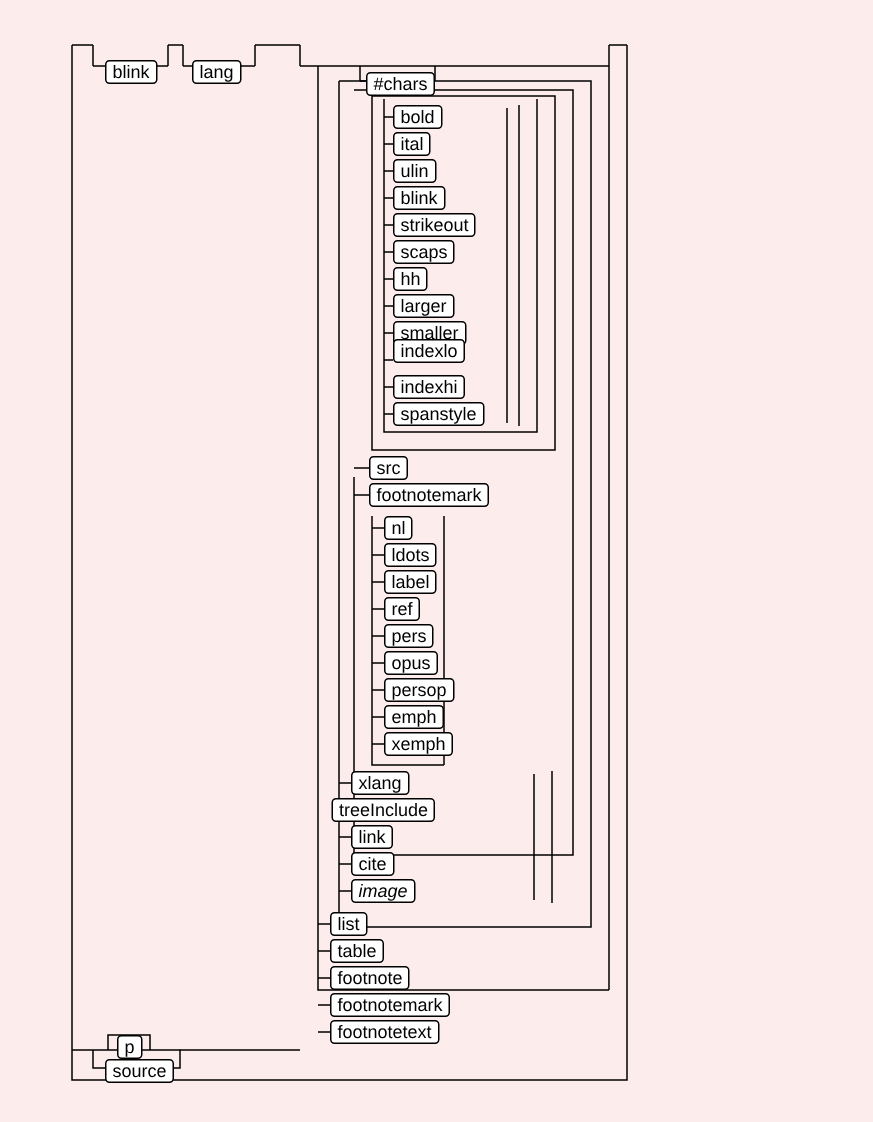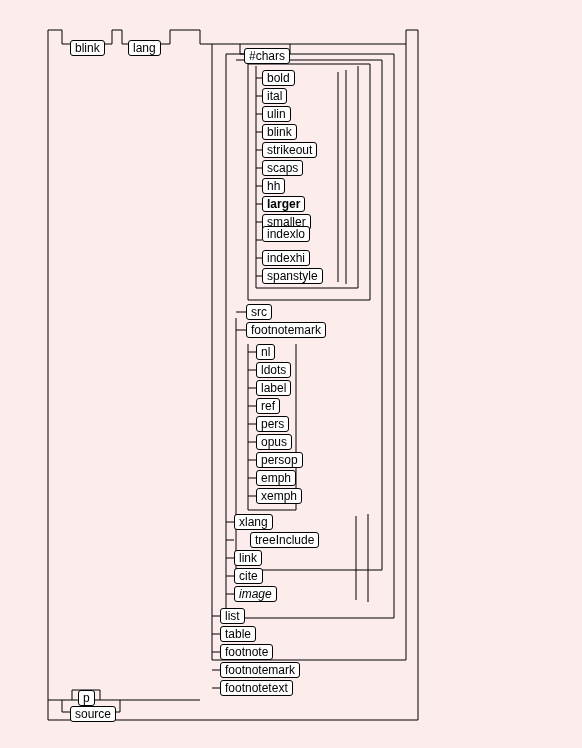--- a/index.html
+++ b/index.html
@@ -107,41 +107,41 @@
 <div class="node-label" style="left:128px; top:40px;">lang</div>
 <div class="node-label" style="left:244px; top:48px;">#chars</div>
 
 <div class="node-label" style="left:262px; top:70px;">bold</div>
 <div class="node-label" style="left:262px; top:88px;">ital</div>
 <div class="node-label" style="left:262px; top:106px;">ulin</div>
 <div class="node-label" style="left:262px; top:124px;">blink</div>
 <div class="node-label" style="left:262px; top:142px;">strikeout</div>
 <div class="node-label" style="left:262px; top:160px;">scaps</div>
 <div class="node-label" style="left:262px; top:178px;">hh</div>
-<div class="node-label" style="left:262px; top:196px;font-weight:bold;">larger</div>
+<div class="node-label" style="left:262px; top:196px;">larger</div>
 <div class="node-label" style="left:262px; top:214px;">smaller</div>
 <div class="node-label" style="left:262px; top:226px;">indexlo</div>
 <div class="node-label" style="left:262px; top:250px;text-align:center;">indexhi</div>
 <div class="node-label" style="left:262px; top:268px;">spanstyle</div>
 
 <div class="node-label" style="left:246px; top:304px;">src</div>
 <div class="node-label" style="left:246px; top:322px;">footnotemark</div>
 
 <div class="node-label" style="left:256px; top:344px;">nl</div>
 <div class="node-label" style="left:256px; top:362px;">ldots</div>
 <div class="node-label" style="left:256px; top:380px;">label</div>
 <div class="node-label" style="left:256px; top:398px;">ref</div>
 <div class="node-label" style="left:256px; top:416px;">pers</div>
 <div class="node-label" style="left:256px; top:434px;">opus</div>
 <div class="node-label" style="left:256px; top:452px;">persop</div>
 <div class="node-label" style="left:256px; top:470px;">emph</div>
 <div class="node-label" style="left:256px; top:488px;">xemph</div>
 
 <div class="node-label" style="left:234px; top:514px;">xlang</div>
-<div class="node-label" style="left:250px; top:532px;">treeInclude</div>
+<div class="node-label" style="left:221px; top:532px;">treeInclude</div>
 <div class="node-label" style="left:234px; top:550px;">link</div>
 <div class="node-label" style="left:234px; top:568px;">cite</div>
 <div class="node-label" style="left:234px; top:586px;font-style:italic;">image</div>
 
 <div class="node-label" style="left:220px; top:608px;">list</div>
 <div class="node-label" style="left:220px; top:626px;">table</div>
 <div class="node-label" style="left:220px; top:644px;">footnote</div>
 <div class="node-label" style="left:220px; top:662px;">footnotemark</div>
 <div class="node-label" style="left:220px; top:680px;">footnotetext</div>
 

